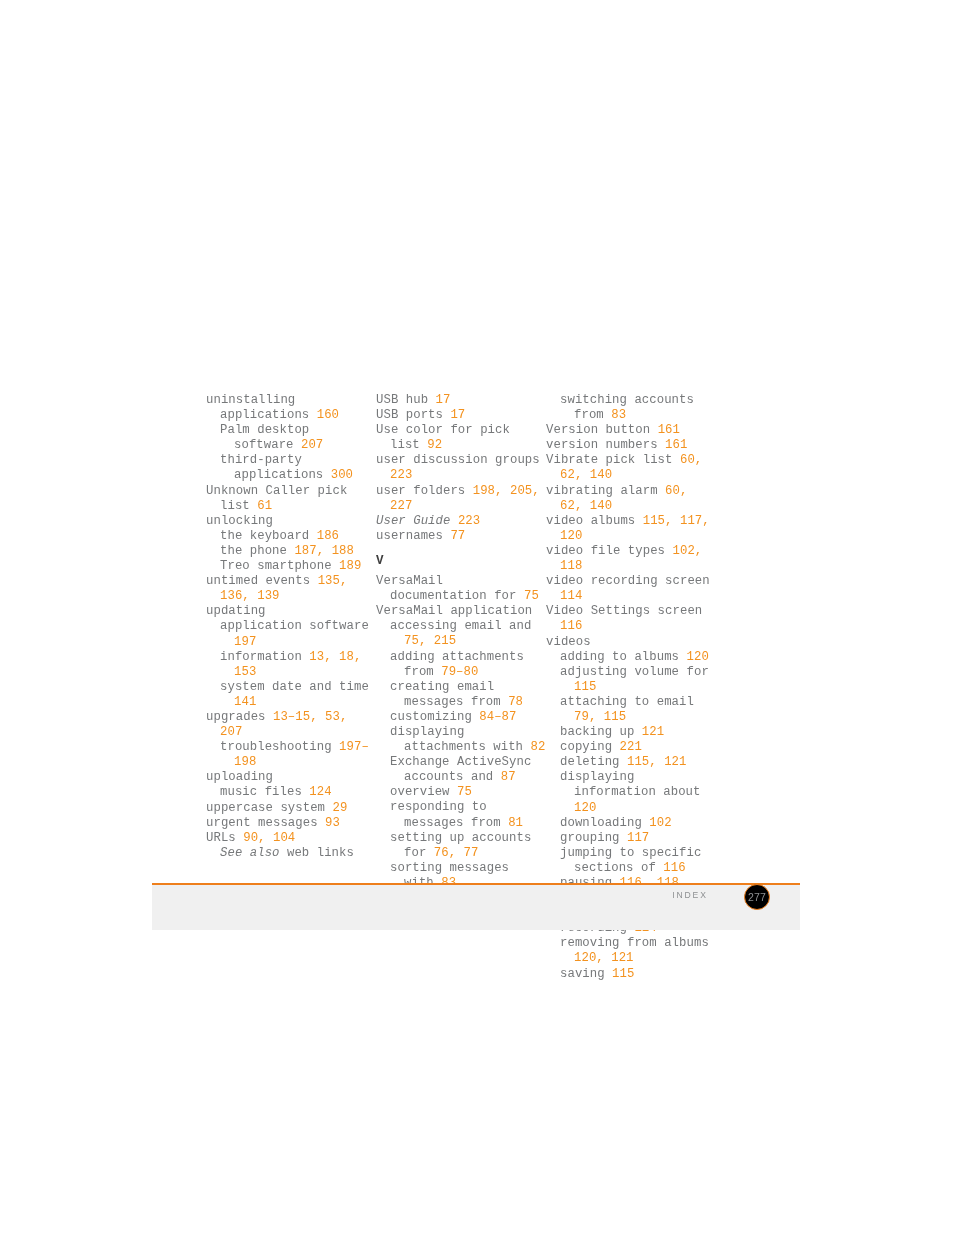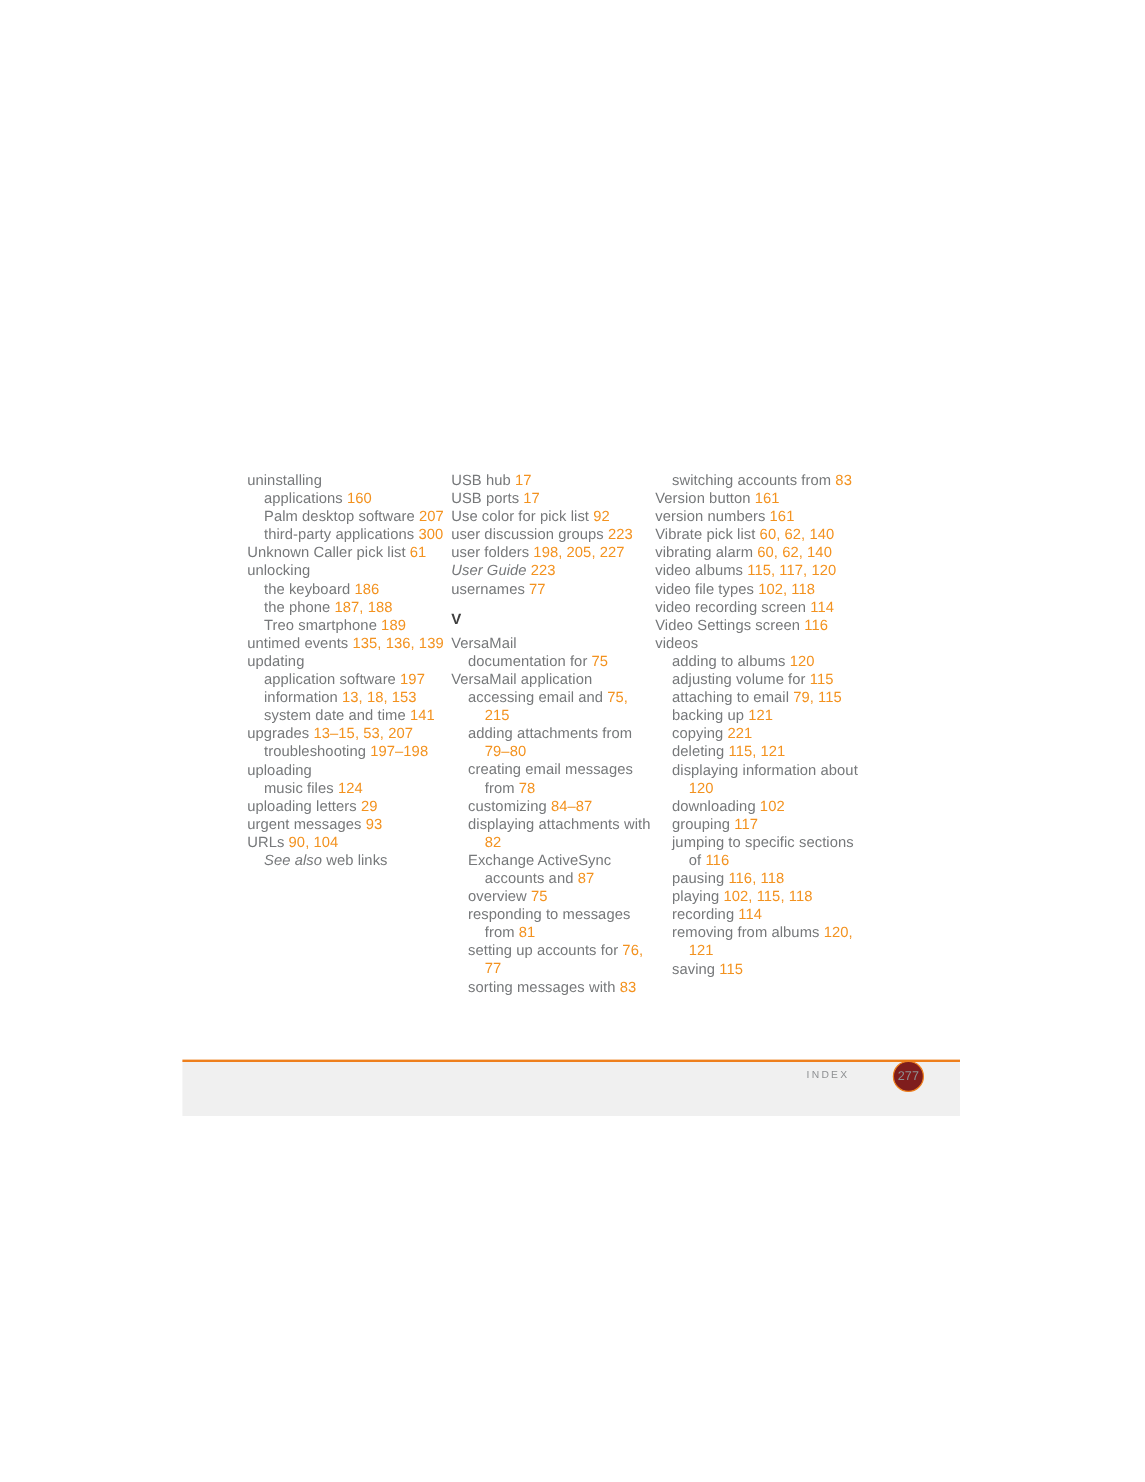--- a/index.html
+++ b/index.html
@@ -31,20 +31,21 @@
     left: 206px;
     top: 393px;
     width: 600px;
     display: flex;
     flex-direction: row;
     align-items: flex-start;
   }
   .index-column {
     width: 170px;
     flex: 0 0 170px;
+    font-family: Liberation Mono, monospace;
   }
 
   
   .entry {
     font-size: 12.3px;
     line-height: 15.1px;
     color: #76787a;
     letter-spacing: 0.005em;
     white-space: normal;
     text-indent: -14px;
@@ -101,21 +102,21 @@
     color: #8e9092;
   }
   #page-number-badge {
     position: absolute;
     left: 744px;
     top: 884px;
     width: 26px;
     height: 26px;
     border: 1.3px solid #ee7f1c;
     border-radius: 50%;
-    background: #7f1d1d;
+    background: #000000;
     box-sizing: border-box;
     display: flex;
     align-items: center;
     justify-content: center;
     font-size: 10.5px;
     color: #8e9092;
     letter-spacing: 0.01em;
   }
 </style>
 </head>
@@ -136,21 +137,21 @@
         <div class="entry lvl1"><span>Treo smartphone </span><span class="num">189</span></div>
         <div class="entry lvl0"><span>untimed events </span><span class="num">135, 136, 139</span></div>
         <div class="entry lvl0"><span>updating</span></div>
         <div class="entry lvl1"><span>application software </span><span class="num">197</span></div>
         <div class="entry lvl1"><span>information </span><span class="num">13, 18, 153</span></div>
         <div class="entry lvl1"><span>system date and time </span><span class="num">141</span></div>
         <div class="entry lvl0"><span>upgrades </span><span class="num">13–15, 53, 207</span></div>
         <div class="entry lvl1"><span>troubleshooting </span><span class="num">197–198</span></div>
         <div class="entry lvl0"><span>uploading</span></div>
         <div class="entry lvl1"><span>music files </span><span class="num">124</span></div>
-        <div class="entry lvl0"><span>uploading letters </span><span class="num">29</span></div>
+        <div class="entry lvl0"><span>uppercase system </span><span class="num">29</span></div>
         <div class="entry lvl0"><span>urgent messages </span><span class="num">93</span></div>
         <div class="entry lvl0"><span>URLs </span><span class="num">90, 104</span></div>
         <div class="entry lvl1"><span class="ital">See also</span><span> web links</span></div>
       </div>
       <div class="index-column">
         <div class="entry lvl0"><span>USB hub </span><span class="num">17</span></div>
         <div class="entry lvl0"><span>USB ports </span><span class="num">17</span></div>
         <div class="entry lvl0"><span>Use color for pick list </span><span class="num">92</span></div>
         <div class="entry lvl0"><span>user discussion groups </span><span class="num">223</span></div>
         <div class="entry lvl0"><span>user folders </span><span class="num">198, 205, 227</span></div>

